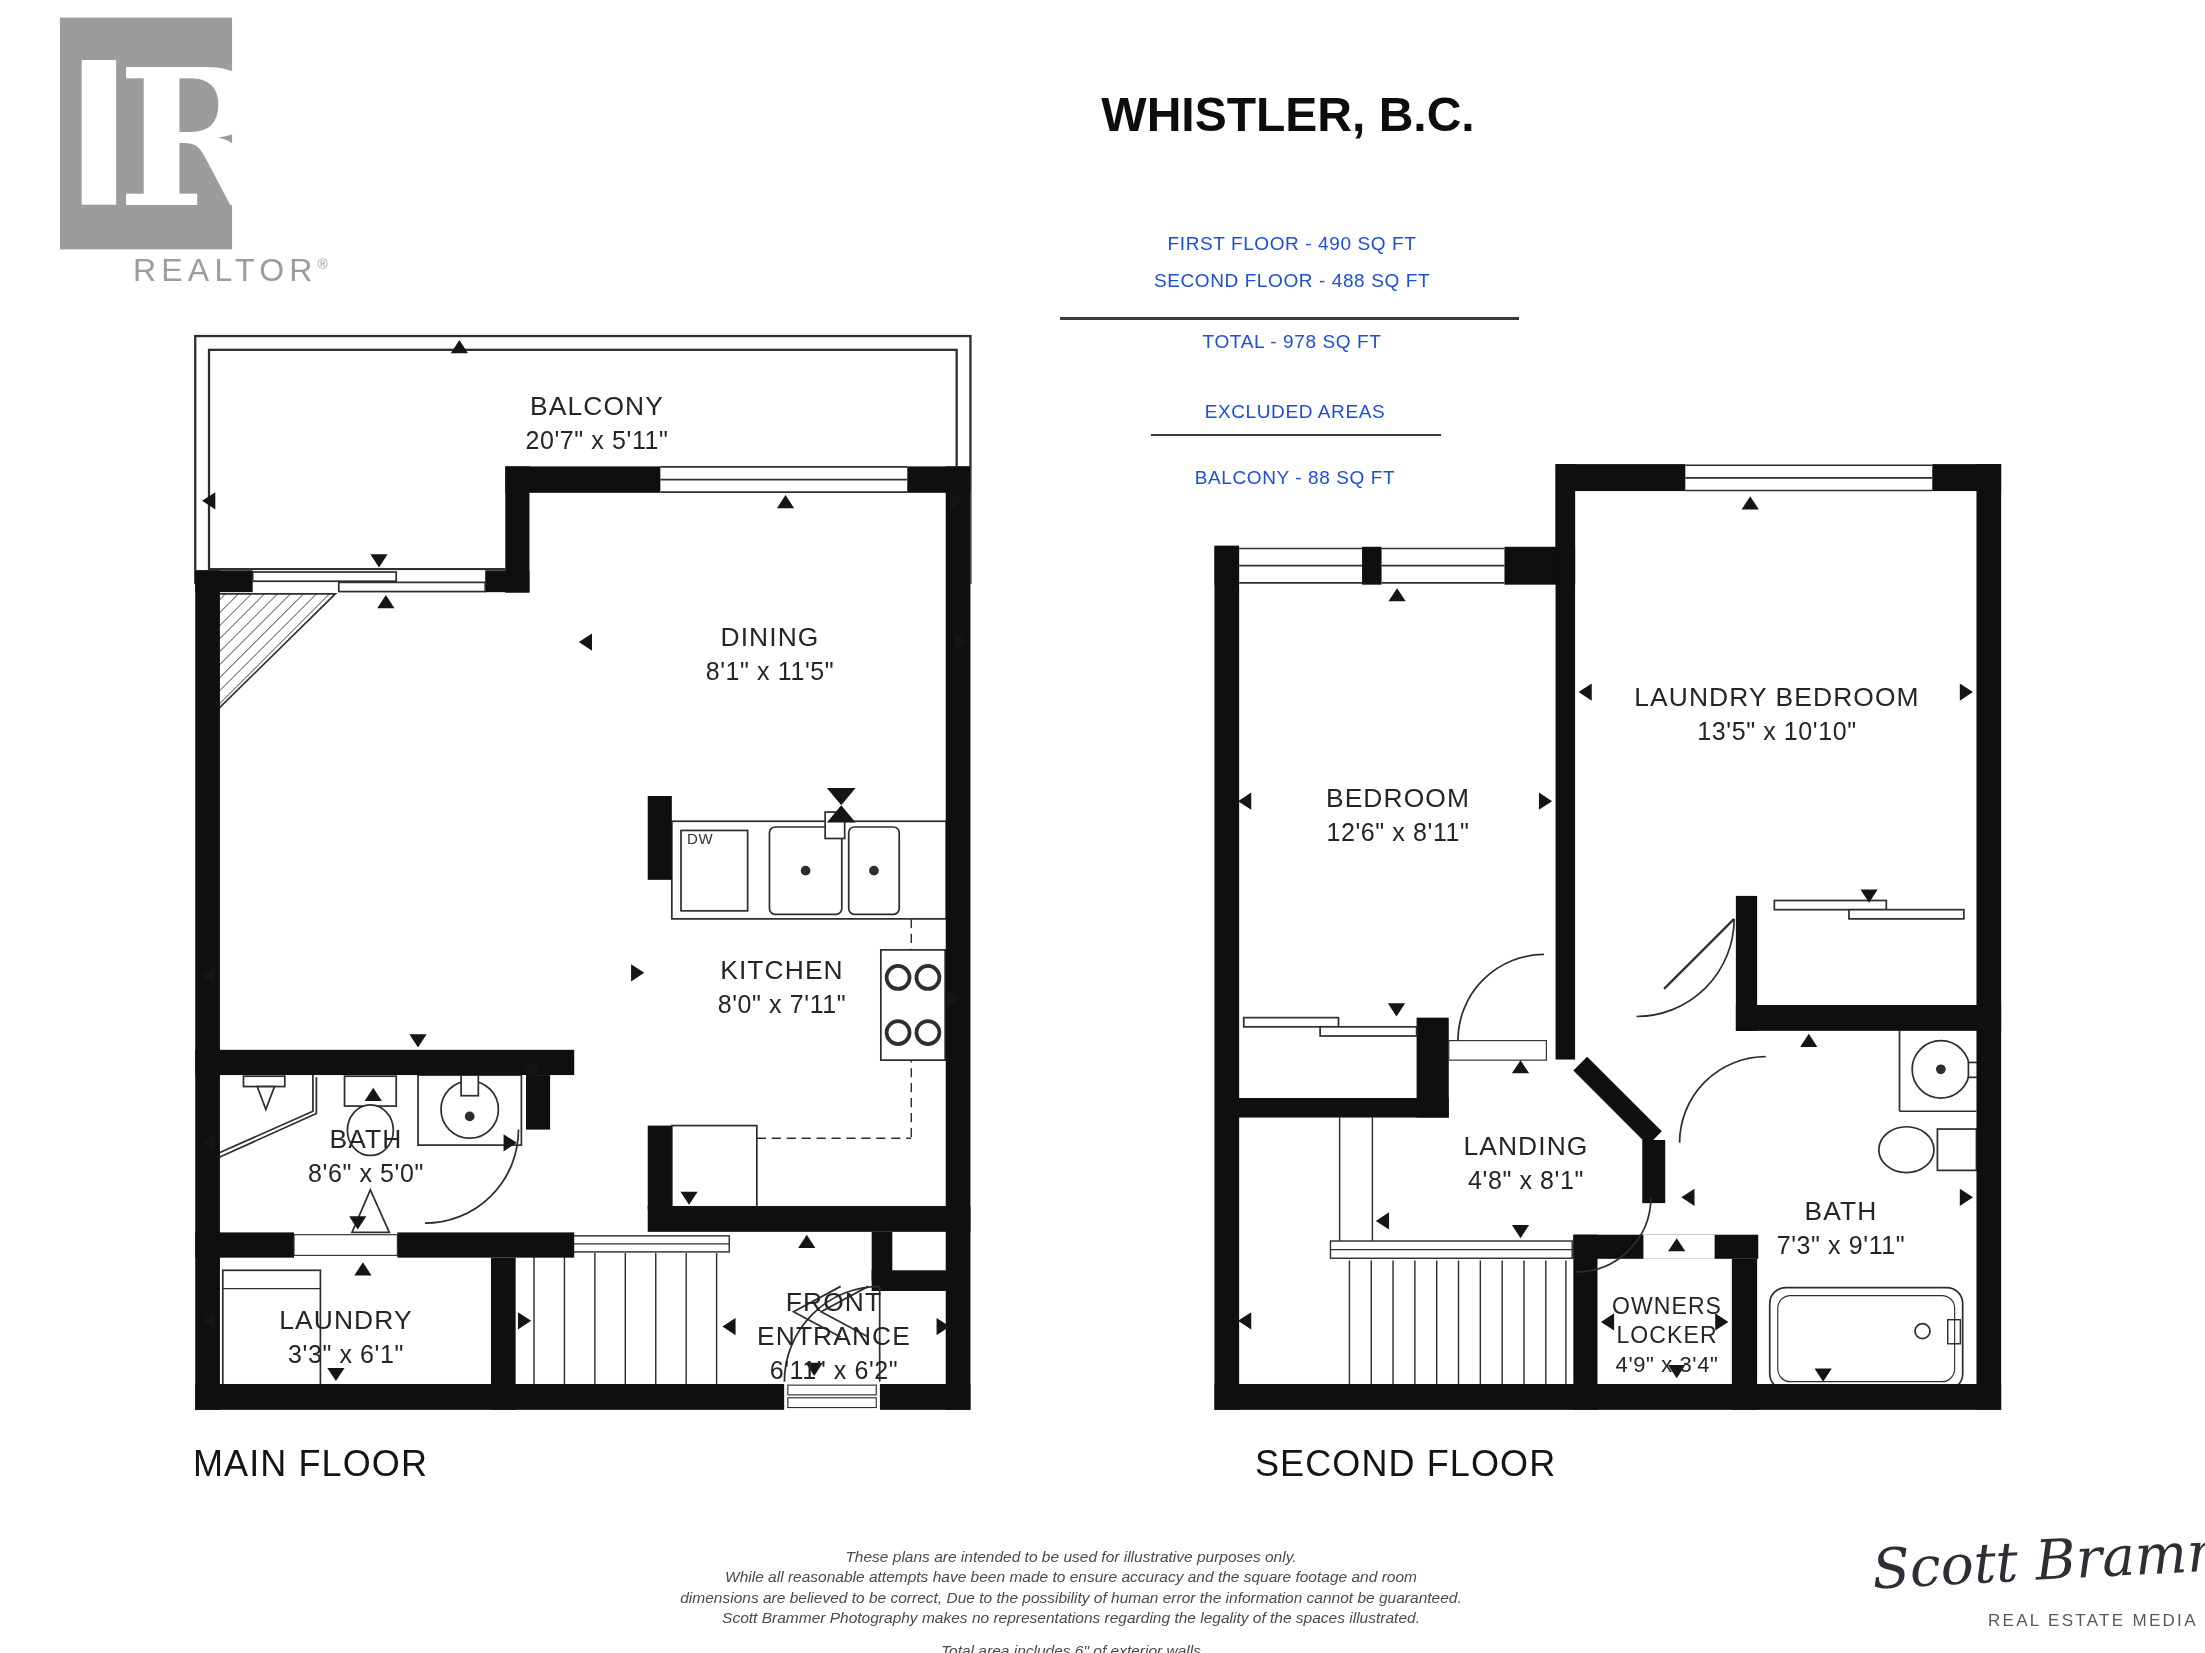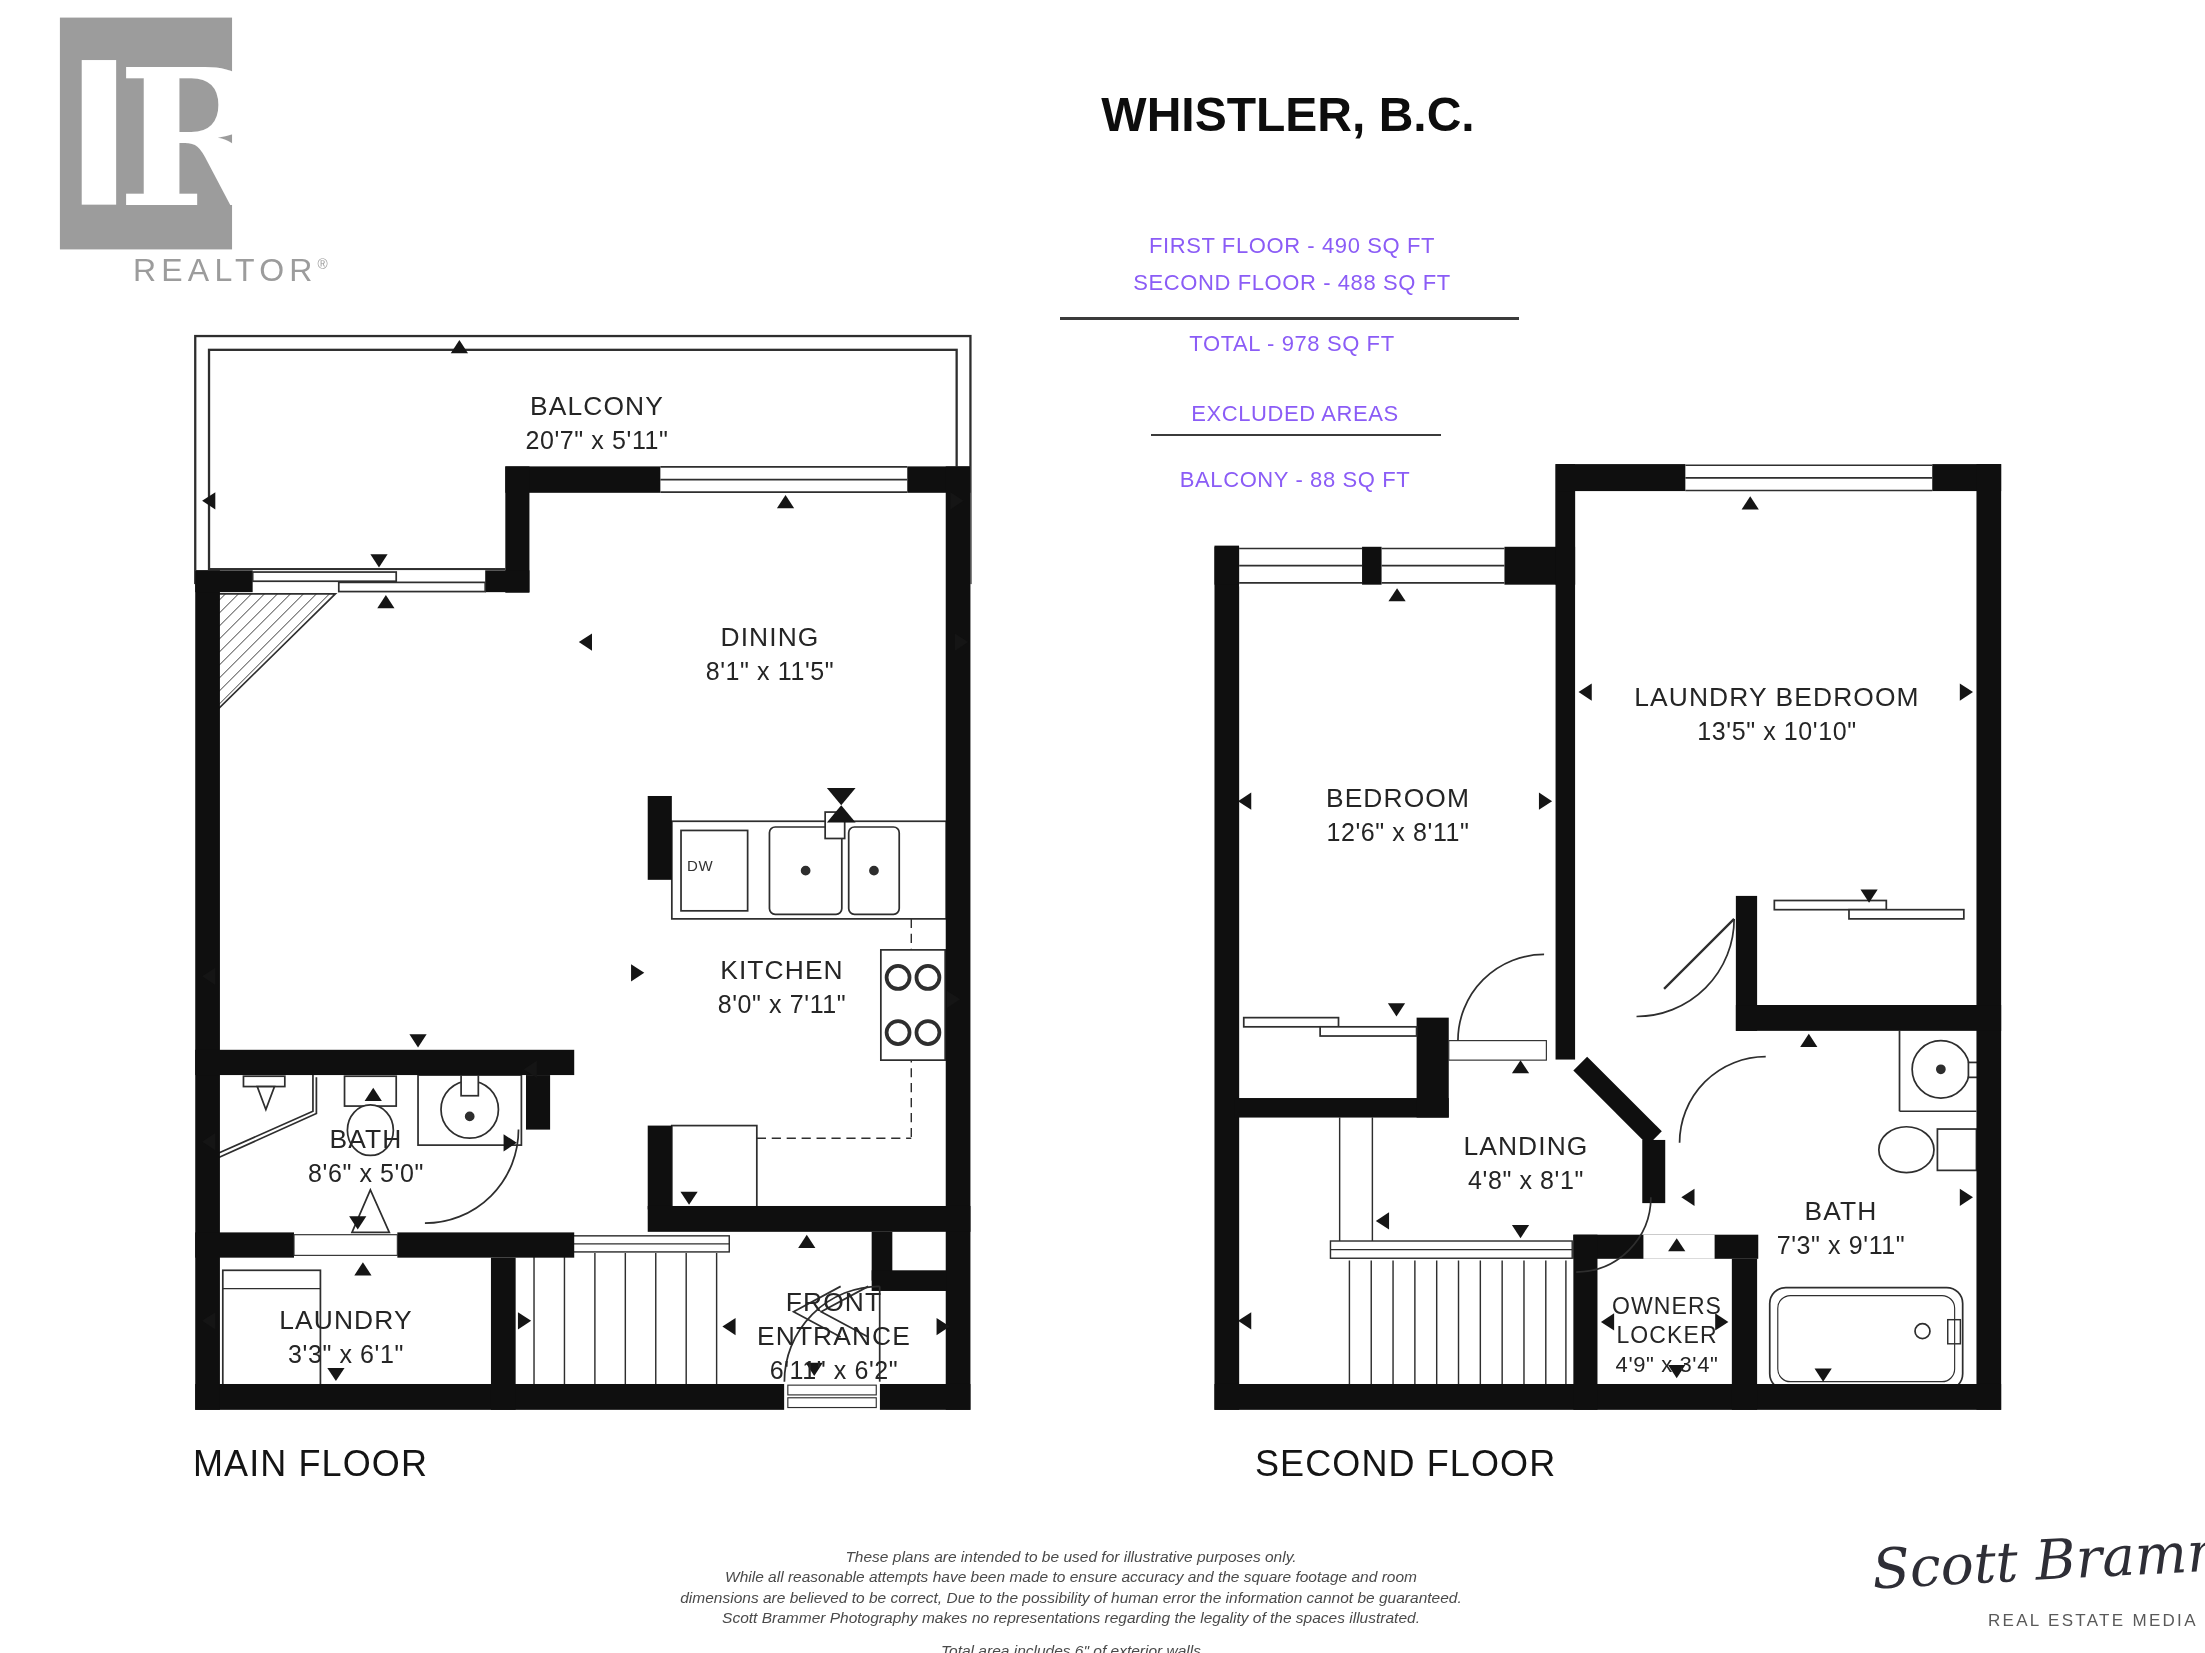--- a/index.html
+++ b/index.html
@@ -1,21 +1,21 @@
 <!DOCTYPE html>
 <html style="font-size:9.2px"><head>
 <meta charset="utf-8">
 <style>
   html,body{margin:0;padding:0;background:#fff;width:2205px;height:1654px;overflow:hidden;}
   .canvas{position:relative;width:2205px;height:1654px;background:#fff;font-family:"Liberation Sans",sans-serif;color:#222;}
   .plan-svg{position:absolute;left:0;top:0;width:2205px;height:1654px;}
   .abs{position:absolute;}
   .ctr{transform:translateX(-50%);text-align:center;}
   .title{left:1288px;top:87px;font-size:48px;font-weight:bold;color:#0d0d0d;line-height:1.17;letter-spacing:0px;white-space:nowrap;}
-  .stat{font-size:22px;color:#8b5cf6;letter-spacing:0.6px;white-space:nowrap;text-align:center;}
+  .stat{font-size:19px;color:#1d4ed8;letter-spacing:0.6px;white-space:nowrap;text-align:center;}
   .divider{background:#3b3b3b;}
   .room{position:absolute;transform:translate(-50%,-50%);text-align:center;color:#252525;margin-top:12px;}
   .rname{font-size:26.4px;letter-spacing:1.1px;line-height:1.28;}
   .rdims{font-size:25px;letter-spacing:0.6px;line-height:1.28;}
   .floor-label{font-size:36px;color:#141414;letter-spacing:1.1px;white-space:nowrap;}
   .dw-label{font-size:15px;color:#333;letter-spacing:0.6px;}
   .disclaimer{left:1071px;top:1547px;width:861px;font-size:15.5px;font-style:italic;color:#4a4a4a;line-height:1.32;}
   .disc-note{margin-top:12.6px;}
   .logo-text{left:133px;top:252px;font-size:32px;color:#9c9c9c;letter-spacing:5.2px;font-weight:400;white-space:nowrap;}
   .reg{font-size:13.8px;vertical-align:super;letter-spacing:0;}
@@ -288,21 +288,21 @@
   </div>
   <div class="room" style="left:346px;top:1325px;width:218px;">
     <div class="rname">LAUNDRY</div>
     <div class="rdims">3'3" x 6'1"</div>
   </div>
   <div class="room" style="left:834px;top:1324px;width:190px;">
     <div class="rname">FRONT ENTRANCE</div>
     <div class="rdims">6'11" x 6'2"</div>
   </div>
 
-  <div class="abs dw-label" style="left:687px;top:857px;">DW</div>
+  <div class="abs dw-label" style="left:687px;top:830px;">DW</div>
 
   <div class="room" style="left:1398px;top:803px;width:264px;">
     <div class="rname">BEDROOM</div>
     <div class="rdims">12'6" x 8'11"</div>
   </div>
   <div class="room" style="left:1777px;top:702px;width:356px;">
     <div class="rname">LAUNDRY BEDROOM</div>
     <div class="rdims">13'5" x 10'10"</div>
   </div>
   <div class="room" style="left:1526px;top:1151px;width:218px;">

